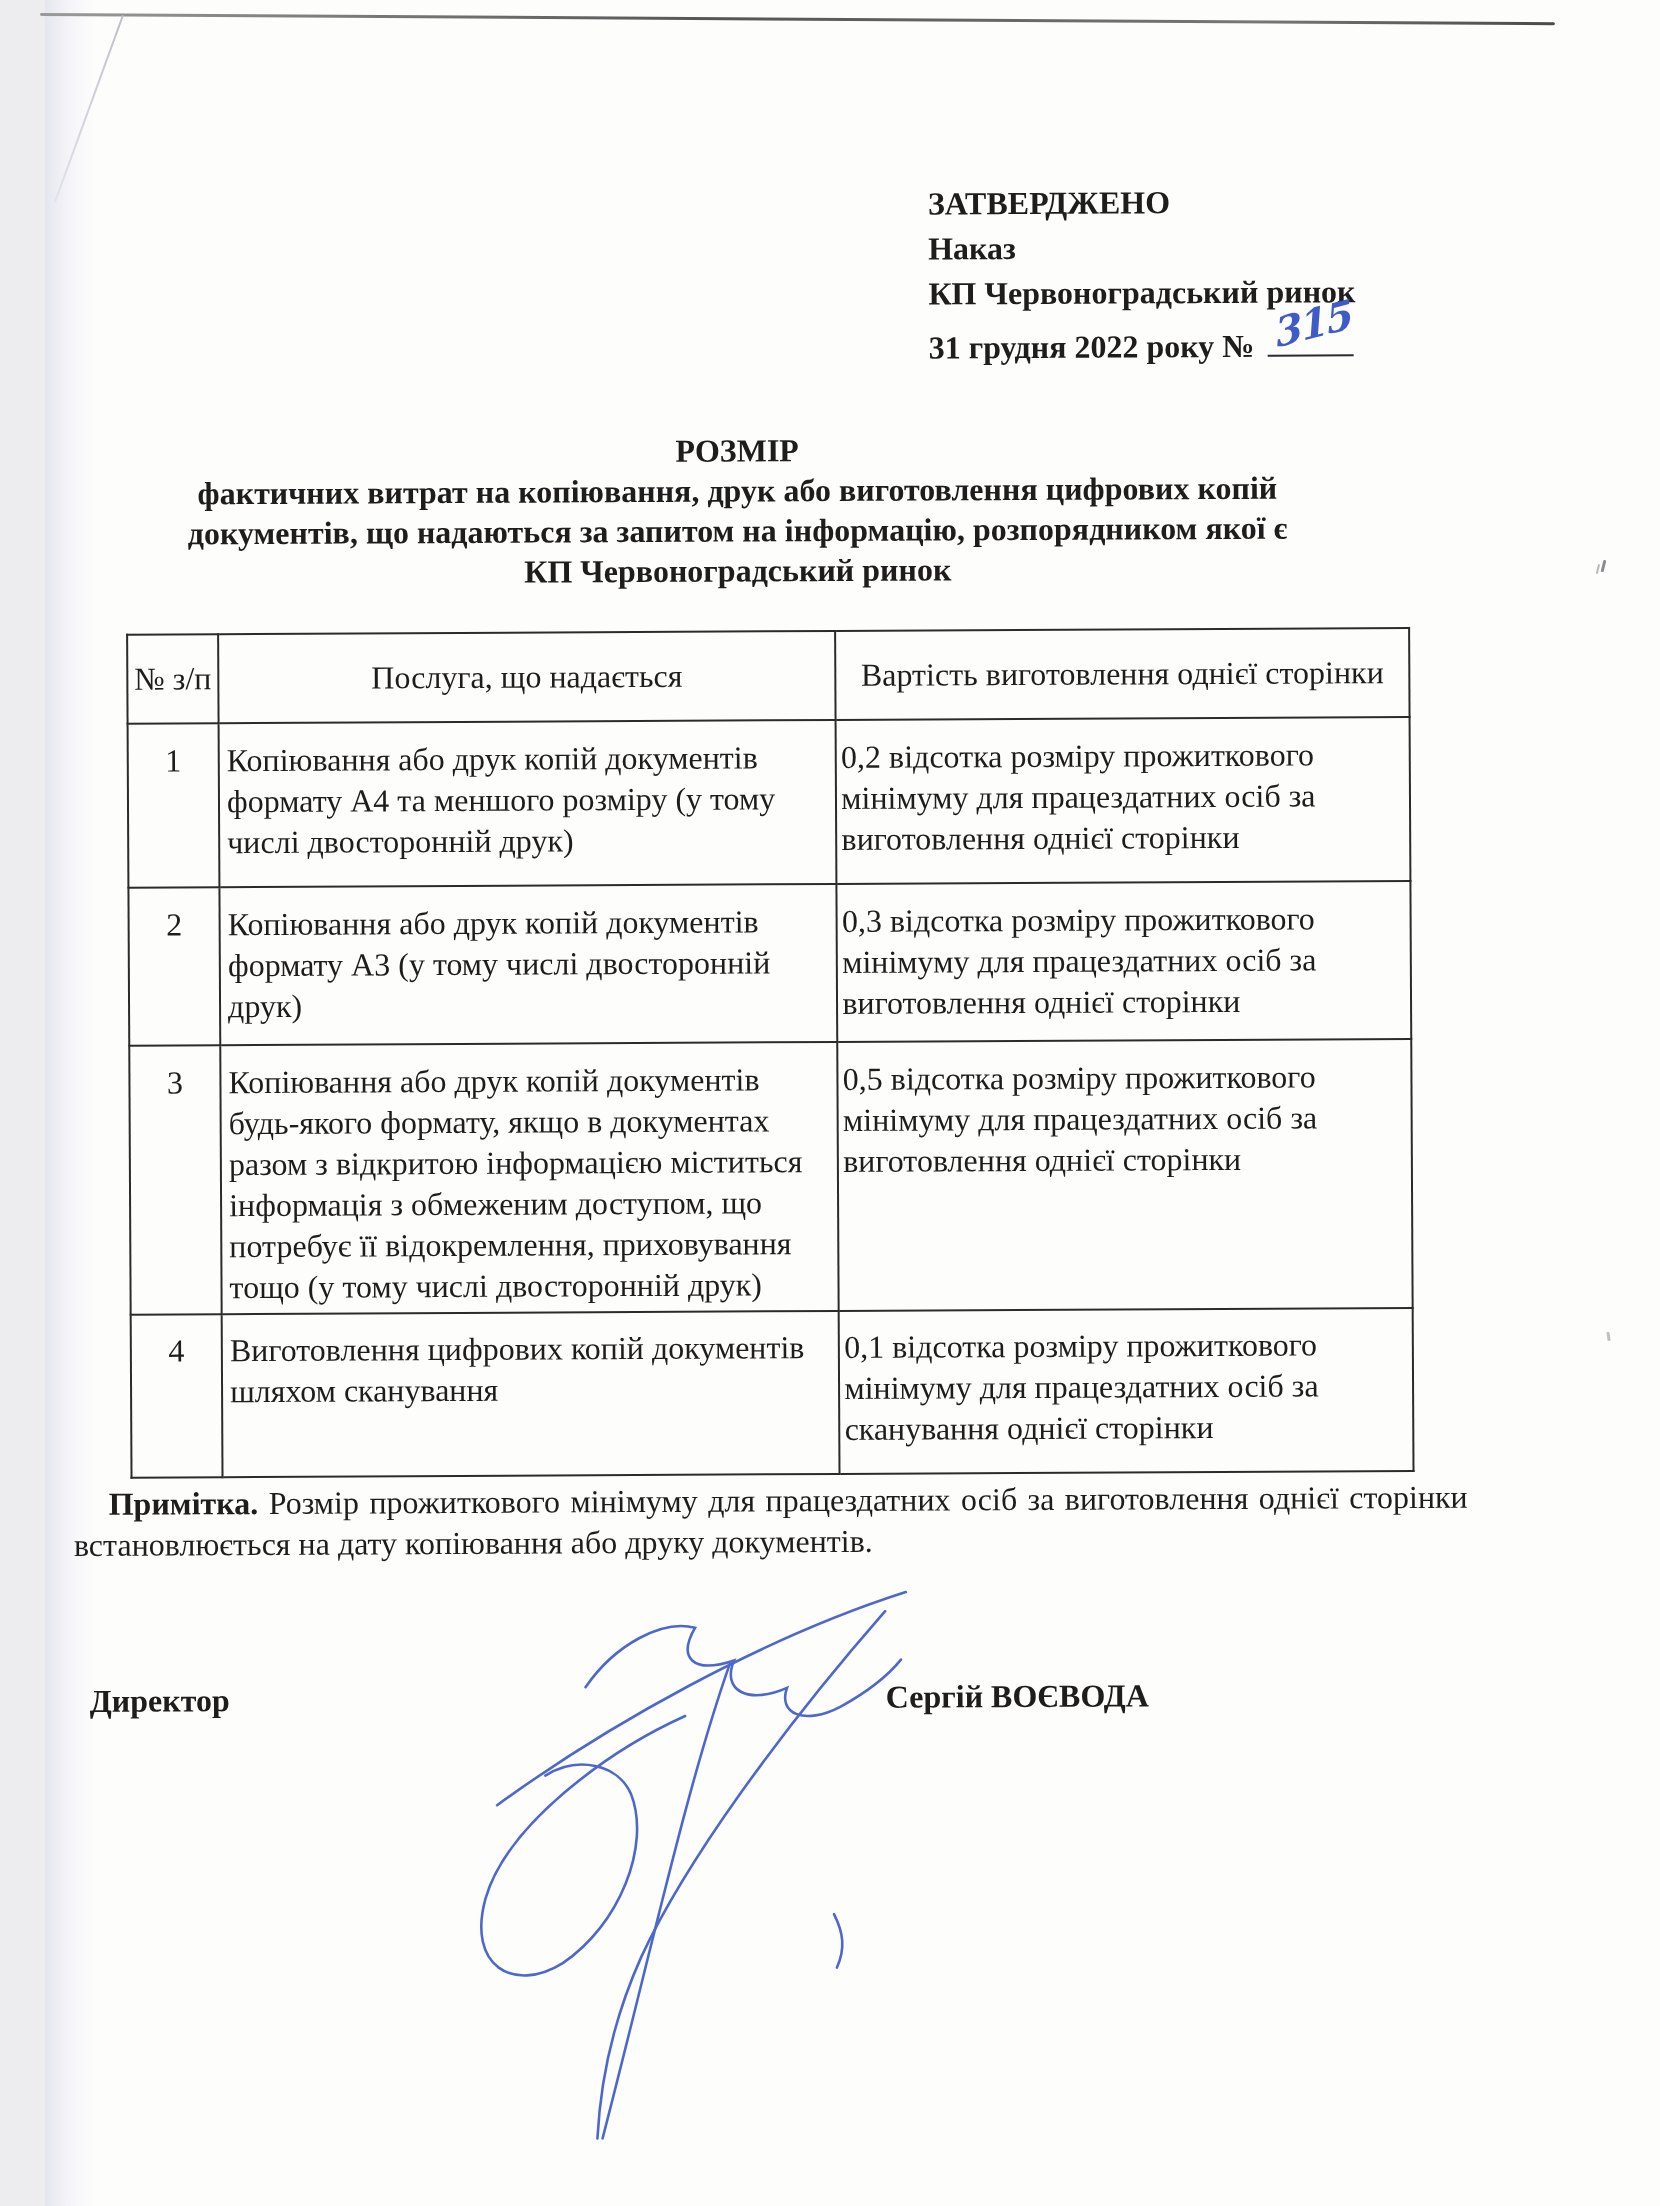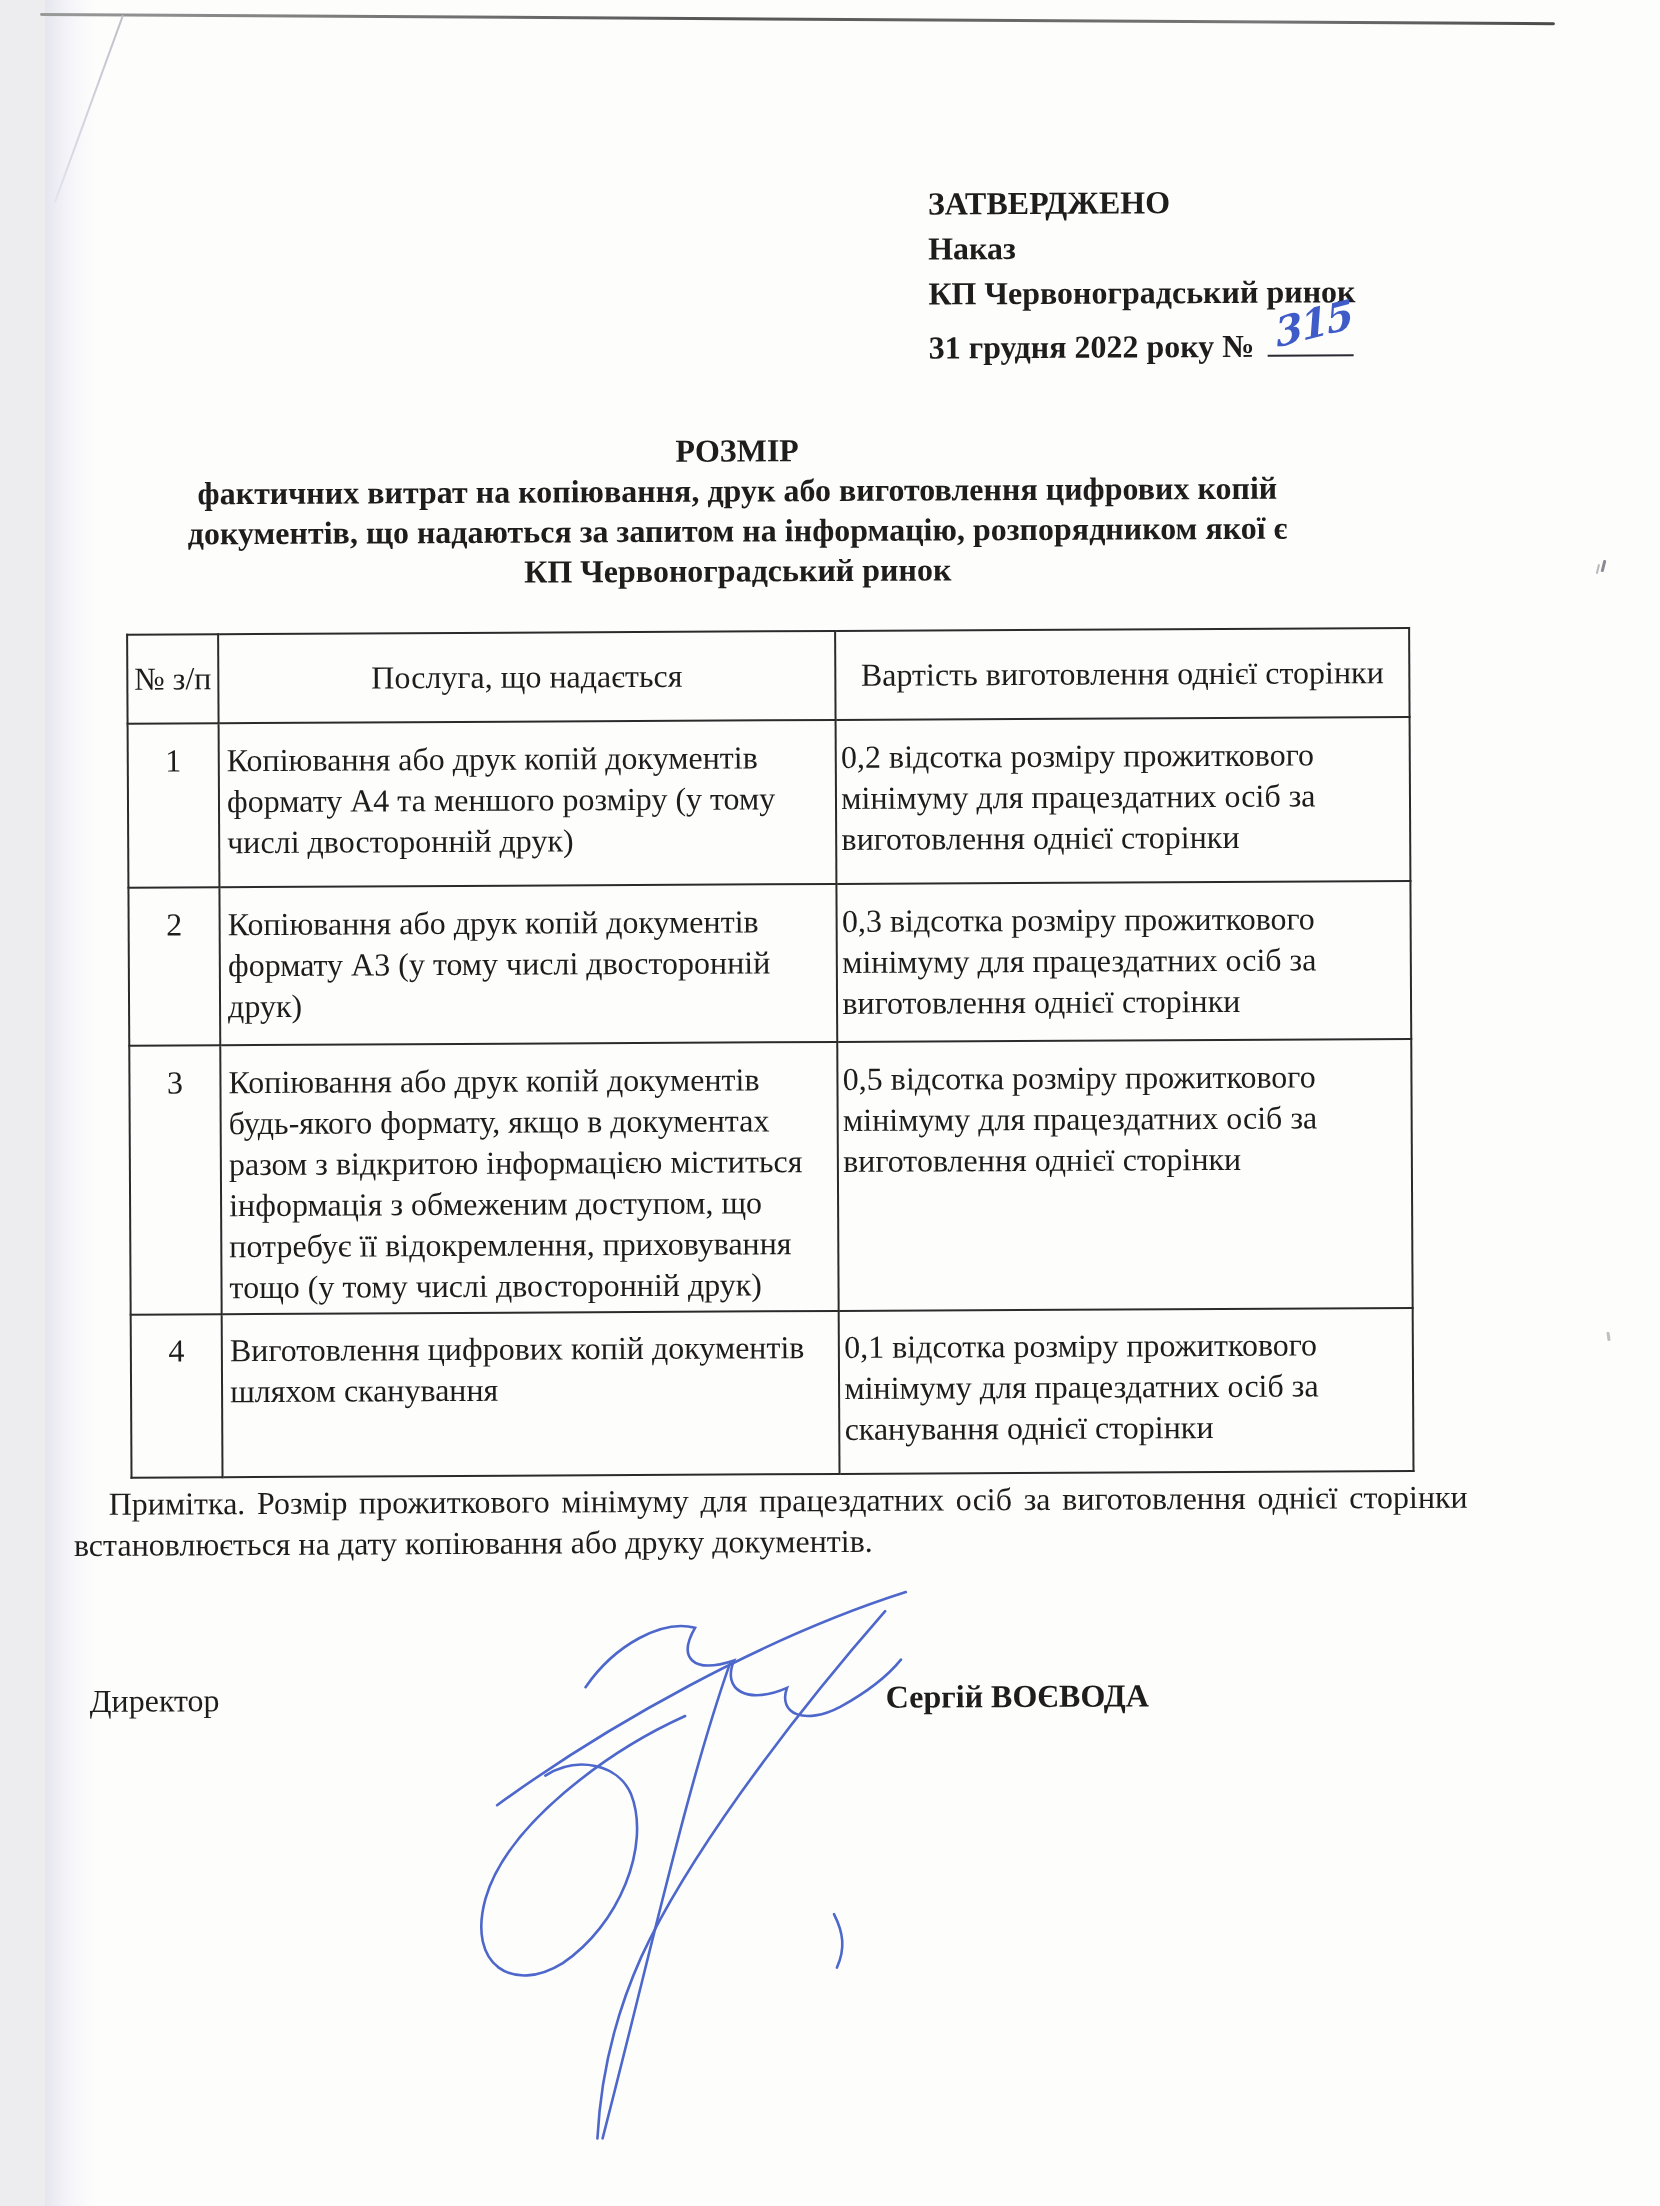--- a/index.html
+++ b/index.html
@@ -73,26 +73,26 @@
   #price-table tr.row-4{height:163px;}
   td.cell-num{text-align:center;padding-top:15.6px;}
   td.cell-service{padding:15.6px 8.6px 5.2px 7px;}
   td.cell-cost{padding:15.6px 3.5px 5.2px 4.3px;}
 
   
   #note{
     position:absolute;left:71px;top:1480px;width:1394px;
     font-size:32px;line-height:41px;text-align:justify;text-indent:35px;
   }
-  #note .note-label{font-weight:normal;}
+  #note .note-label{font-weight:bold;}
 
   
   #director-label{
     position:absolute;left:86px;top:1679px;
-    font-weight:normal;font-size:32px;white-space:nowrap;
+    font-weight:bold;font-size:32px;white-space:nowrap;
   }
   #director-name{
     position:absolute;left:882px;top:1679px;
     font-weight:bold;font-size:32px;white-space:nowrap;
   }
   #signature{position:absolute;left:275px;top:1575px;width:683px;height:571px;}
 
   
   .artifact{position:absolute;background:#8a8a93;border-radius:0.9px;}
   #artifact-1{left:1602px;top:560px;width:2.6px;height:12px;transform:rotate(14deg);}

